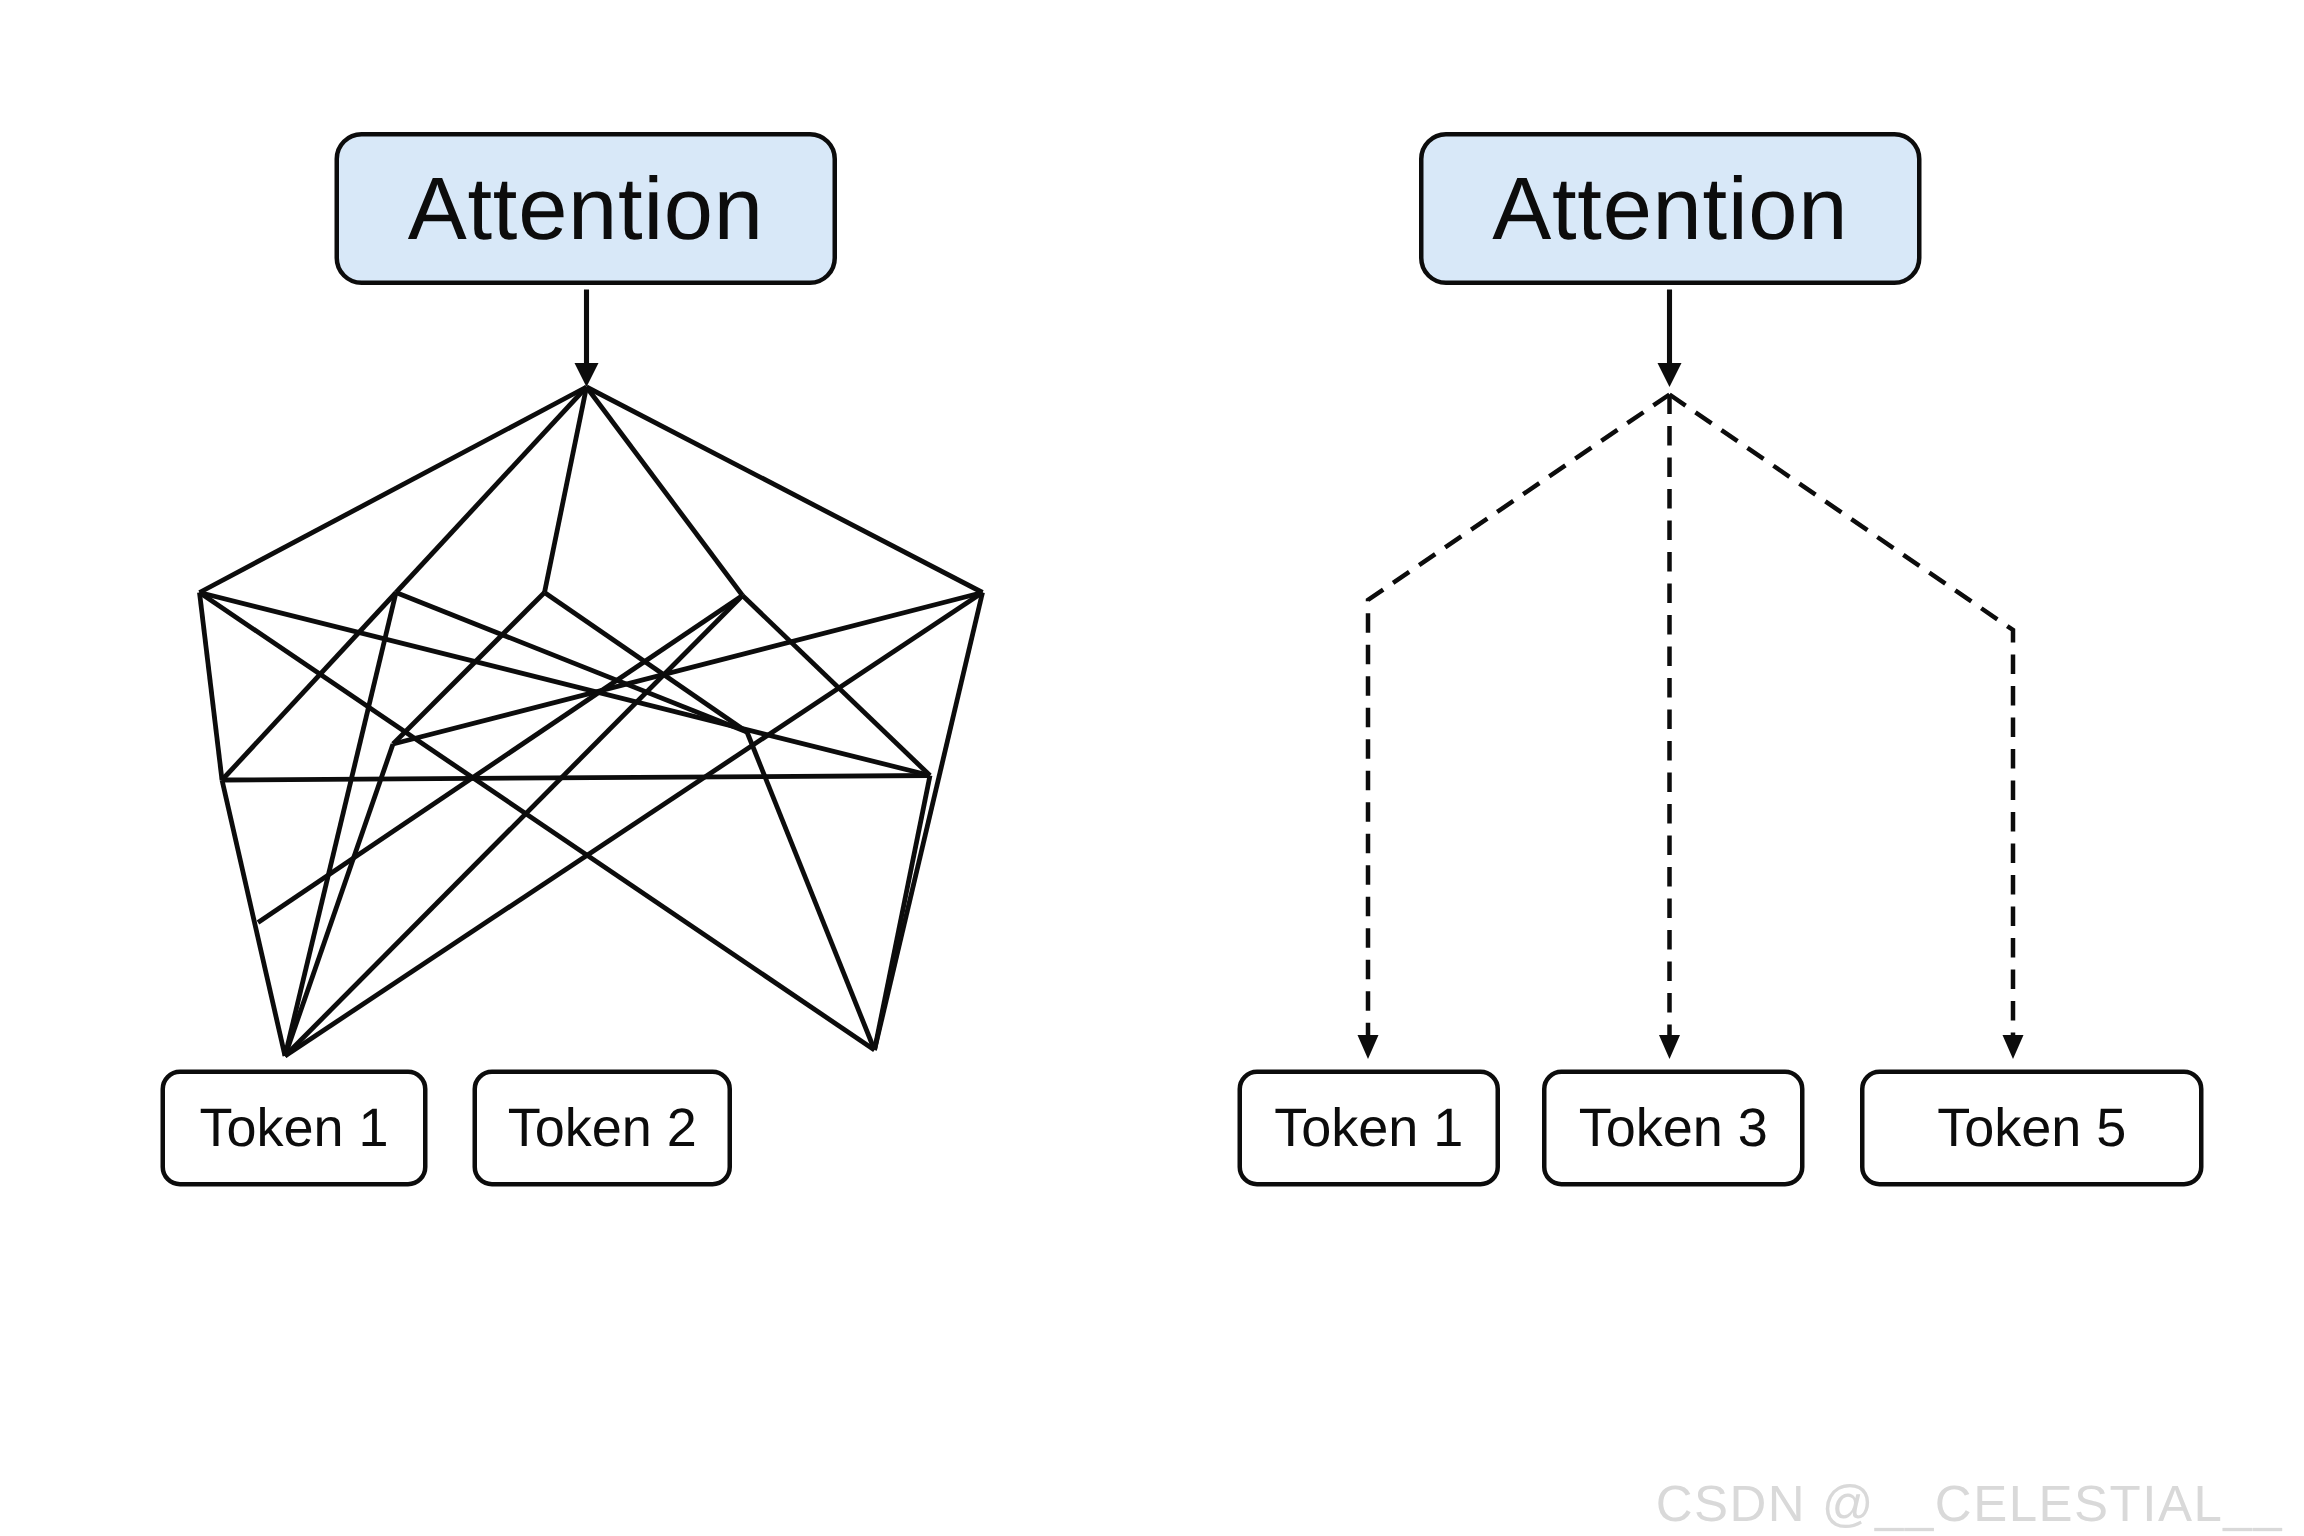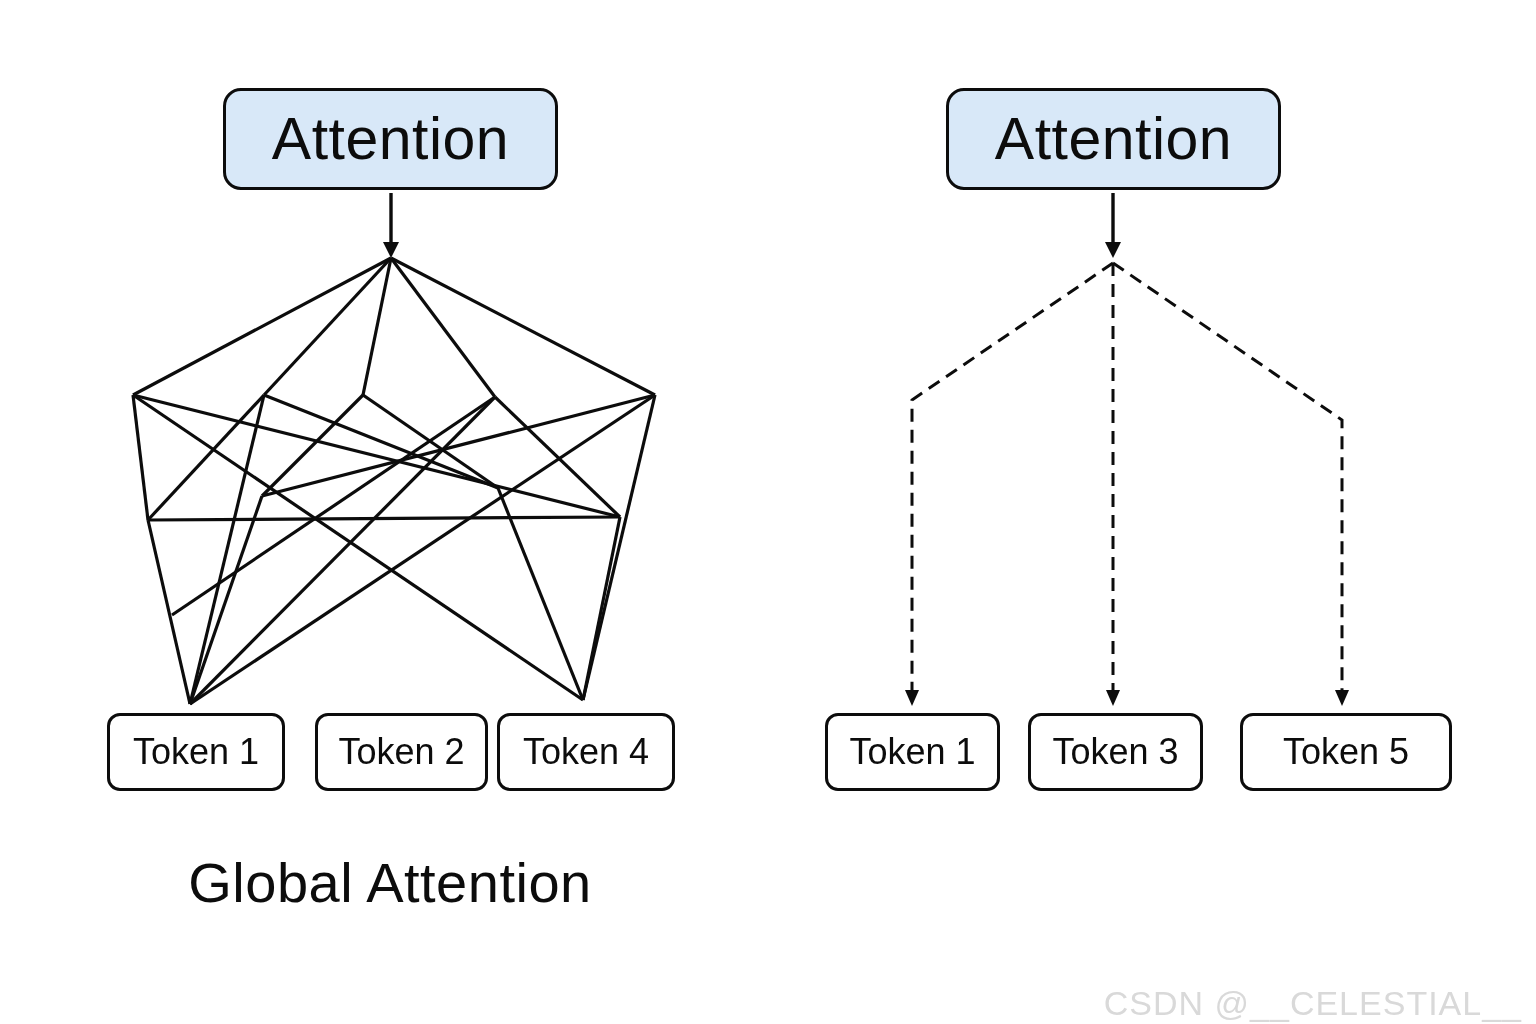--- a/index.html
+++ b/index.html
@@ -106,30 +106,26 @@
   <div class="attention-box right">
     <span>Attention</span>
   </div>
 
   <div class="token-box" style="left:107px;width:178px;">
     <span>Token 1</span>
   </div>
   <div class="token-box" style="left:315px;width:173px;">
     <span>Token 2</span>
   </div>
-  <div class="token-box" style="left:497px;width:178px;">
-    <span>Token 4</span>
-  </div>
 
   <div class="token-box" style="left:825px;width:175px;">
     <span>Token 1</span>
   </div>
   <div class="token-box" style="left:1028px;width:175px;">
     <span>Token 3</span>
   </div>
-  <div class="token-box" style="left:1240px;width:212px;">
+  <div class="token-box" style="left:1240px;width:229px;">
     <span>Token 5</span>
   </div>
 
-  <div class="caption left">Global Attention</div>
 
   <div class="watermark">CSDN @__CELESTIAL__</div>
 </div>
 
 </body></html>

